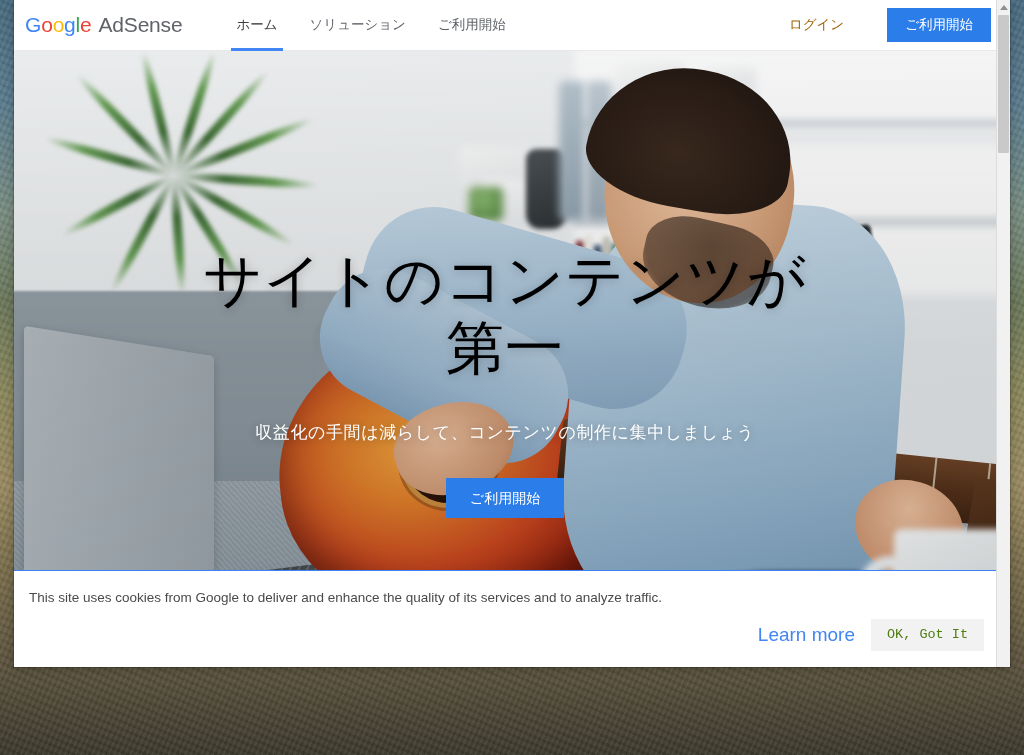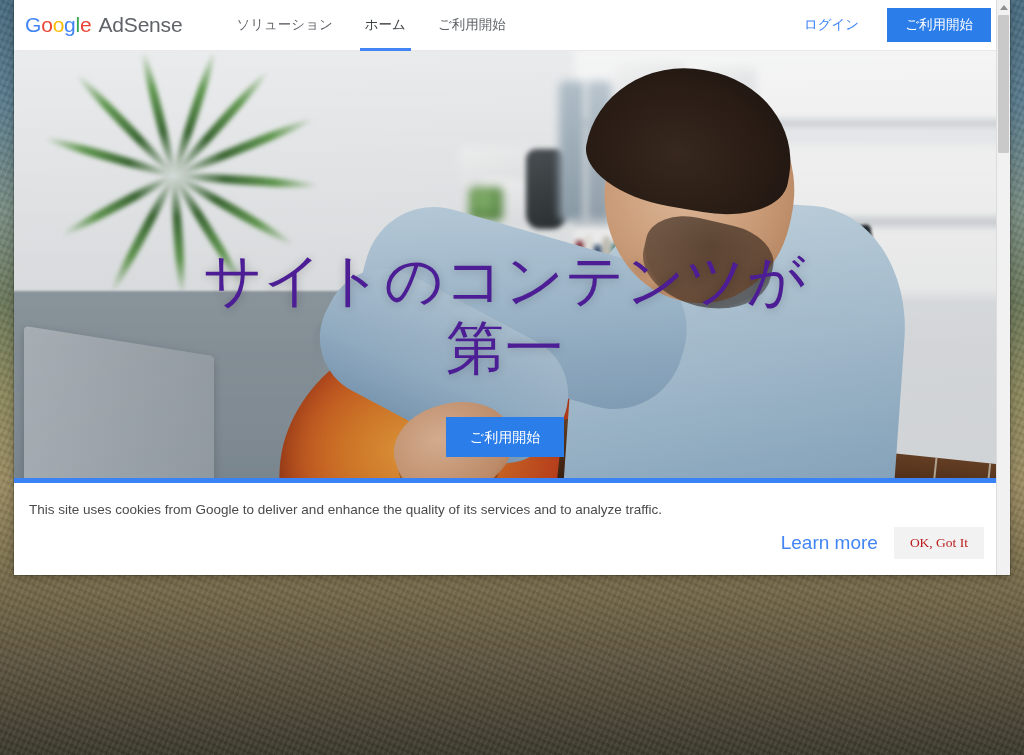--- a/index.html
+++ b/index.html
@@ -39,21 +39,21 @@
       repeating-linear-gradient(23deg, rgba(0,0,0,.06) 0 3px, rgba(255,255,255,.03) 3px 7px);
     opacity: .85;
   }
 
   
   #window {
     position: absolute;
     left: 14px;
     top: 0;
     width: 996px;
-    height: 575px;
+    height: 667px;
     overflow: hidden;
     background: #ffffff;
     box-shadow: 0 0 0 1px rgba(0,0,0,.16), 0 2px 10px rgba(0,0,0,.25);
   }
 
   
   #header {
     position: absolute;
     left: 0; top: 0;
     width: 996px;
@@ -115,23 +115,23 @@
   }
 
   #header-right {
     margin-left: auto;
     display: flex;
     align-items: center;
     height: 51px;
   }
   #login-link {
     font-size: 13.5px;
-    color: #3b82f6;
+    color: #a16207;
     cursor: pointer;
-    margin-right: 28px;
+    margin-right: 43px;
     white-space: nowrap;
   }
   #header-cta {
     background: #2b7de9;
     color: #ffffff;
     font-size: 13.5px;
     padding: 0 18px;
     height: 34px;
     line-height: 34px;
     margin-right: 19px;
@@ -373,21 +373,21 @@
   
   #hero-copy {
     position: absolute;
     left: 0; top: 0;
     width: 982px;
     padding-top: 195px;
     text-align: center;
     z-index: 12;
   }
   #hero-title {
-    color: #4c1d95;
+    color: #000000;
     font-size: 58px;
     line-height: 1.18;
     font-weight: 400;
     letter-spacing: 1px;
     max-width: 660px;
     margin: 0 auto;
     text-shadow: 0 1px 10px rgba(0,0,0,.22);
   }
   #hero-sub {
     color: #ffffff;
@@ -412,21 +412,21 @@
   }
 
   
   #cookie-banner {
     position: absolute;
     left: 0;
     bottom: 0;
     width: 982px;
     height: 97px;
     background: #ffffff;
-    border-top: 5px solid #3b82f6;
+    border-top: 1px solid #3b82f6;
     z-index: 40;
     margin-top: 23px;
   }
   #cookie-text {
     position: absolute;
     left: 15px;
     top: 19px;
     font-size: 13.5px;
     color: #4a4a4a;
   }
@@ -440,23 +440,23 @@
   }
   #learn-more {
     font-size: 19px;
     color: #4285F4;
     cursor: pointer;
     text-decoration: none;
   }
   #cookie-ok {
     background: #f2f2f2;
     border: none;
-    font-family: Liberation Serif, serif;
+    font-family: Liberation Mono, monospace;
     font-size: 13.5px;
-    color: #b91c1c;
+    color: #4d7c0f;
     padding: 0 16px;
     height: 32px;
     line-height: 32px;
     cursor: pointer;
   }
 
   
   #scrollbar {
     position: absolute;
     right: 0; top: 0;
@@ -501,22 +501,22 @@
   <div id="header">
 
     <div class="logo">
       <span class="g-word">
         <span>G</span><span>o</span><span>o</span><span>g</span><span>l</span><span>e</span>
       </span>
       <span class="product">AdSense</span>
     </div>
 
     <div id="nav">
+      <div class="nav-item active">ホーム</div>
       <div class="nav-item">ソリューション</div>
-      <div class="nav-item active">ホーム</div>
       <div class="nav-item">ご利用開始</div>
     </div>
 
     <div id="header-right">
       <div id="login-link">ログイン</div>
       <button id="header-cta">ご利用開始</button>
     </div>
   </div>
 
   <div id="hero">
@@ -598,20 +598,21 @@
 
     <div class="ph knee-denim"></div>
     <div class="ph blob-fg"></div>
     <div class="ph mug-handle"></div>
     <div class="ph mug"></div>
 
     <div class="ph hero-scrim"></div>
 
     <div id="hero-copy">
       <h1 id="hero-title">サイトのコンテンツが第一</h1>
+      <div id="hero-sub">収益化の手間は減らして、コンテンツの制作に集中しましょう</div>
       <button id="hero-cta">ご利用開始</button>
     </div>
   </div>
 
   <div id="cookie-banner">
     <div id="cookie-text">This site uses cookies from Google to deliver and enhance the quality of its services and to analyze traffic.</div>
     <div id="cookie-actions">
       <a id="learn-more">Learn more</a>
       <button id="cookie-ok">OK, Got It</button>
     </div>

